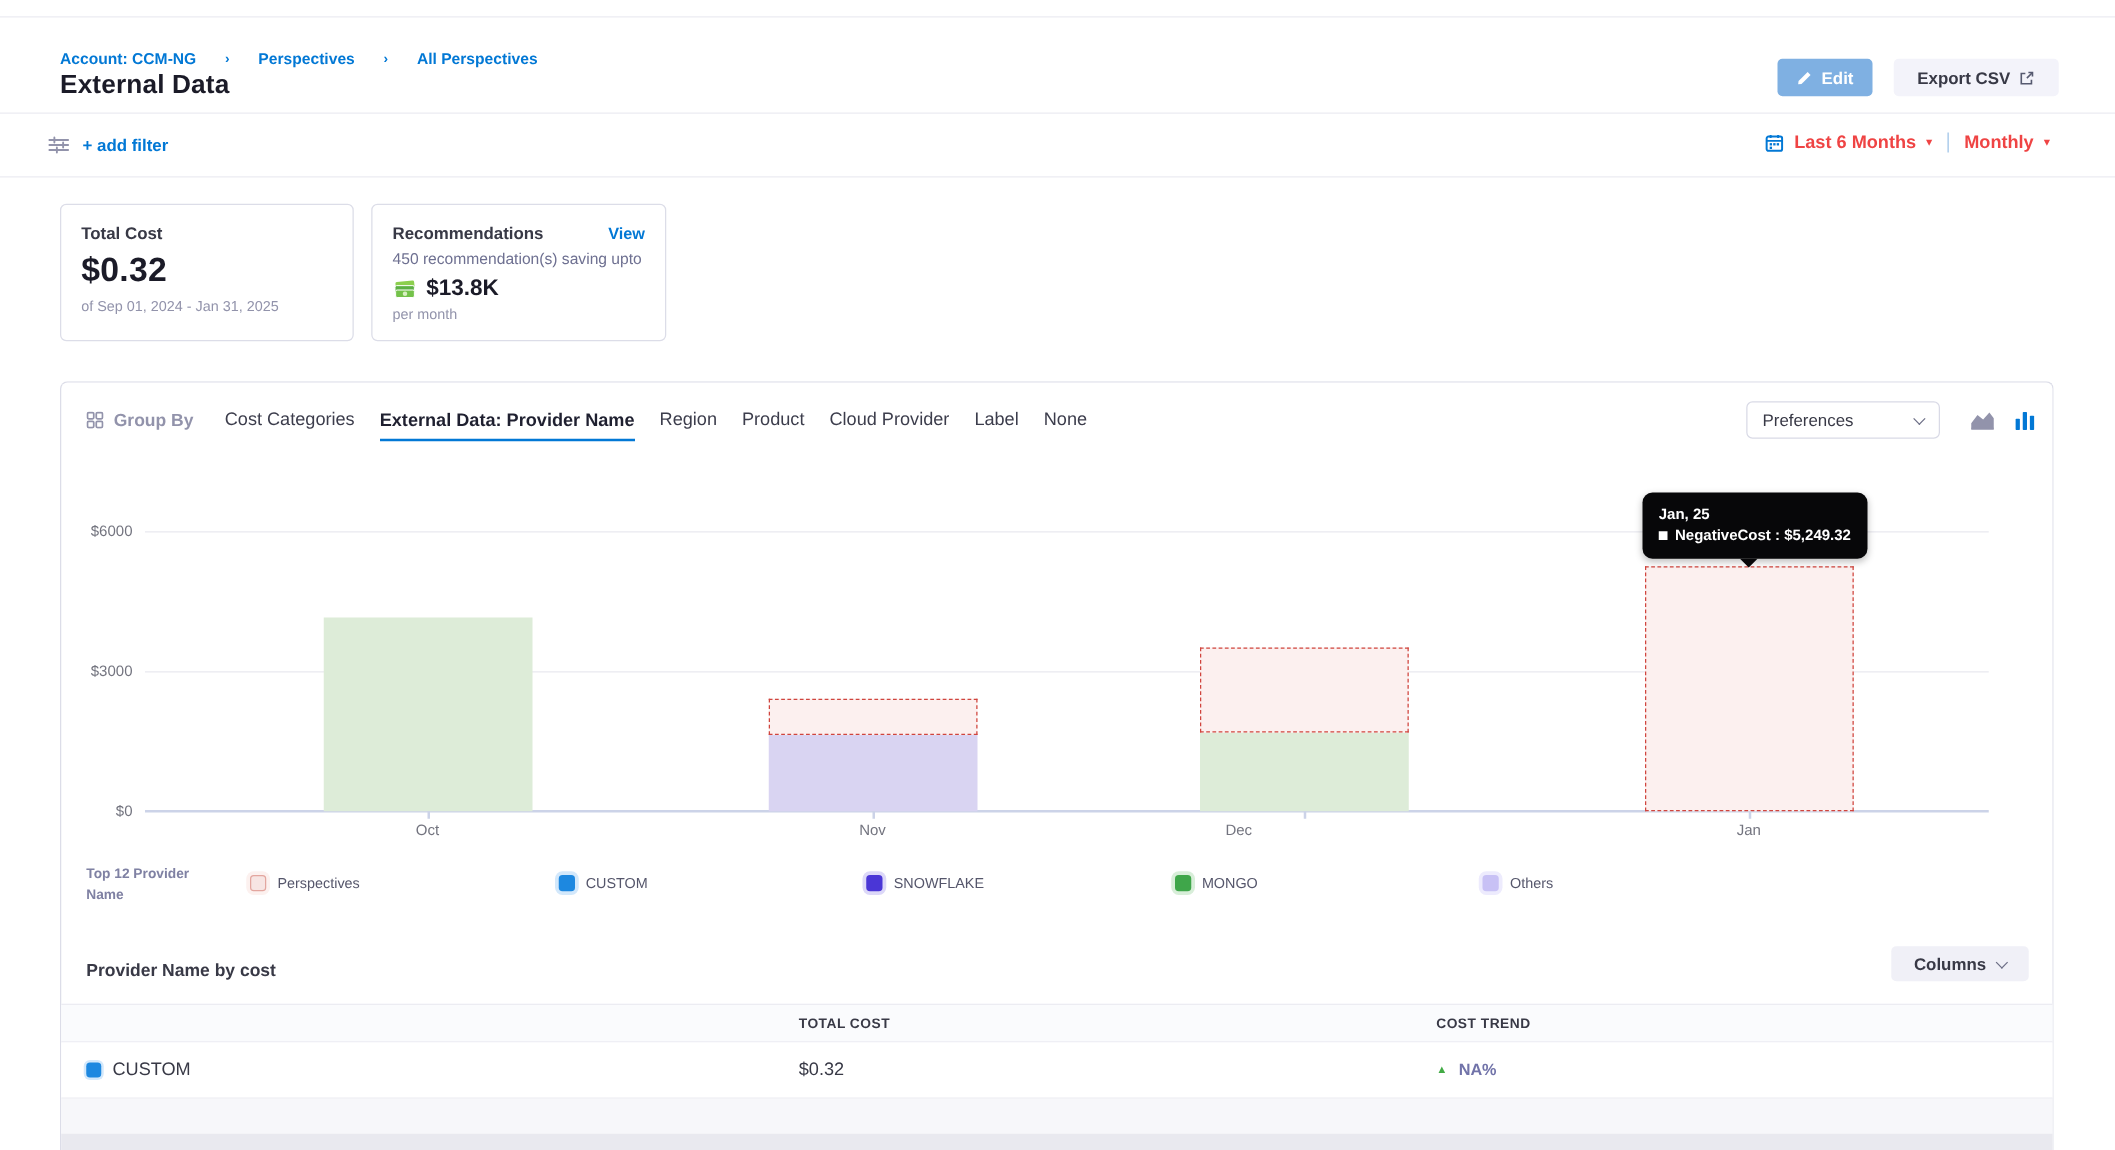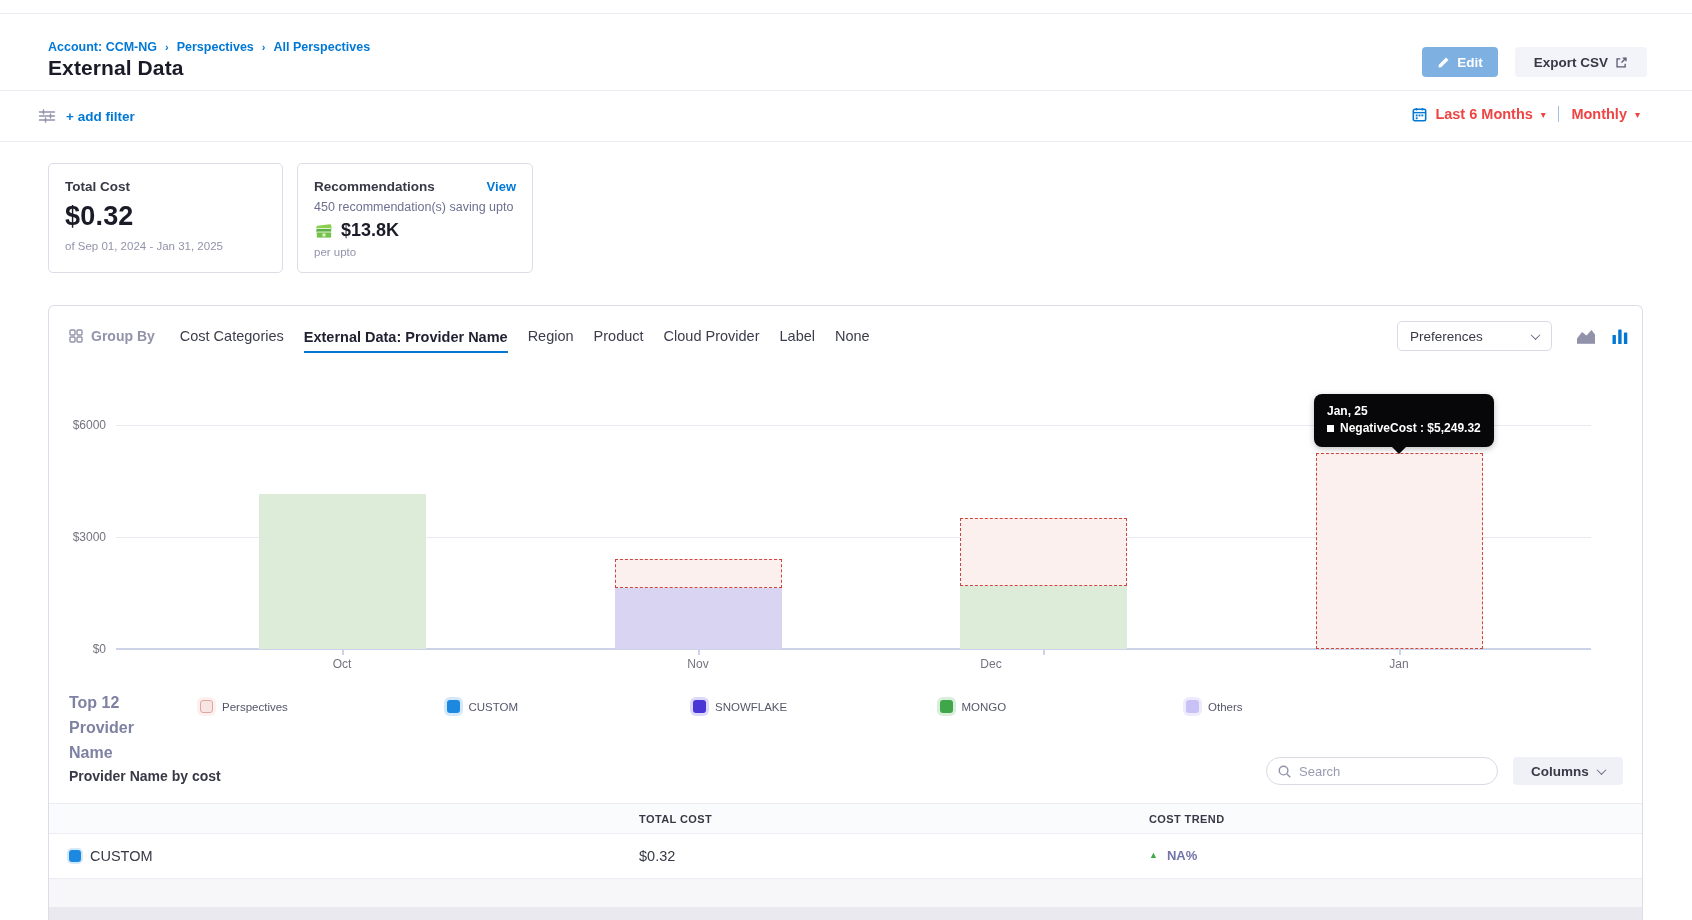--- a/index.html
+++ b/index.html
@@ -1,21 +1,21 @@
 <!DOCTYPE html>
 <html><head>
 <meta charset="utf-8">
 <style>
   * { margin:0; padding:0; box-sizing:border-box; }
   html,body { background:#fff; }
   body { font-family:"Liberation Sans","DejaVu Sans",sans-serif; color:#383946; }
   .page { position:relative; width:1692px; height:920px; background:#fff; overflow:hidden; }
   .hairline { position:absolute; left:0; right:0; height:1px; background:#ececf2; }
   
-  .breadcrumb { position:absolute; left:48px; top:40px; display:flex; align-items:center; gap:8px; font-size:12.5px; font-weight:600; color:#0278d5; }
+  .breadcrumb { position:absolute; left:48px; top:40px; display:flex; align-items:center; gap:23px; font-size:12.5px; font-weight:600; color:#0278d5; }
   .crumb { color:#0278d5; text-decoration:none; cursor:pointer; }
   .crumb-sep { color:#0278d5; font-size:11px; font-weight:700; }
   .page-title { position:absolute; left:48px; top:56px; font-size:21px; font-weight:700; color:#1b1b28; letter-spacing:.1px; }
   .btn { display:flex; align-items:center; justify-content:center; gap:7px; height:30px; border:none; border-radius:4px; font-family:inherit; font-size:13.5px; font-weight:700; cursor:pointer; }
   .btn-edit { position:absolute; right:194px; top:47px; width:76px; background:#7fb0e2; color:#fff; }
   .btn-export { position:absolute; right:45px; top:47px; width:132px; background:#f3f3fa; color:#383946; }
   
   .filter-icon { position:absolute; left:38px; top:108px; cursor:pointer; }
   .add-filter { position:absolute; left:66px; top:109px; font-size:13.5px; font-weight:600; color:#0278d5; cursor:pointer; }
   .time-controls { position:absolute; right:52px; top:106px; display:flex; align-items:center; gap:9px; color:#ef4444; font-size:14.5px; font-weight:600; }
@@ -54,21 +54,21 @@
   .xtick { position:absolute; top:265px; width:1.5px; height:6px; background:#ccd3e8; }
   .bar-wrap { position:absolute; bottom:0; width:167px; height:100%; }
   .bar-seg { position:absolute; left:0; width:100%; }
   .bar-seg.dashed { border:1.5px dashed #d0453e; }
   
   .tooltip { position:absolute; left:1265px; top:88px; z-index:6; background:#070709; color:#fff; border-radius:8px; padding:9px 13px 10px 13px; font-size:12px; font-weight:700; line-height:17px; white-space:nowrap; box-shadow:0 2px 6px rgba(0,0,0,.25); }
   .tooltip::after { content:""; position:absolute; left:78px; top:100%; border:7px solid transparent; border-top-color:#070709; }
   .tt-row { display:flex; align-items:center; gap:6px; }
   .tt-marker { width:7px; height:7px; background:#fff; display:inline-block; }
   
-  .legend-title { position:absolute; left:20px; top:385px; width:112px; font-size:16px; font-weight:600; color:#7f81a3; line-height:1.55; }
+  .legend-title { position:absolute; left:20px; top:385px; width:112px; font-size:11px; font-weight:600; color:#7f81a3; line-height:1.55; }
   .legend-item { position:absolute; top:394px; display:flex; align-items:center; gap:9px; font-size:11.5px; color:#55566b; cursor:pointer; }
   .swatch { width:13px; height:13px; border-radius:3px; }
   
   .tbl-title { position:absolute; left:20px; top:462px; font-size:14px; font-weight:700; color:#383946; }
   .search-box { position:absolute; left:1217px; top:451px; width:232px; height:28px; }
   .search-box input { width:100%; height:100%; border:1px solid #d9dae6; border-radius:14px; padding:0 10px 0 32px; font-family:inherit; font-size:13px; color:#383946; outline:none; }
   .search-box input::placeholder { color:#9a9bb1; }
   .search-box svg { position:absolute; left:11px; top:7px; }
   .columns-btn { position:absolute; left:1464px; top:451px; width:110px; height:28px; background:#f0f0f7; border:none; border-radius:4px; display:flex; align-items:center; justify-content:center; gap:9px; font-family:inherit; font-size:13.5px; font-weight:600; color:#383946; cursor:pointer; }
   .thead { position:absolute; left:0; right:0; top:497px; height:31px; background:#fafbfd; border-top:1px solid #ececf2; border-bottom:1px solid #ececf2; }
@@ -166,21 +166,21 @@
       <span style="display:flex">
         <svg width="20" height="16" viewBox="0 0 20 16">
           <rect x="2.5" y="2" width="15" height="6.5" rx="1.2" fill="#8ccf4e" transform="rotate(-6 10 5)"></rect>
           <rect x="2" y="5.5" width="15.5" height="6.5" rx="1.2" fill="#5cb044" stroke="#fff" stroke-width=".8"></rect>
           <rect x="2.5" y="9" width="15" height="6" rx="1.2" fill="#74c24a" stroke="#fff" stroke-width=".8"></rect>
           <circle cx="10" cy="12" r="1.8" fill="#d9f0c2"></circle>
         </svg>
       </span>
       <span>$13.8K</span>
     </div>
-    <div class="rec-per">per upto</div>
+    <div class="rec-per">per month</div>
   </section>
 
   <section class="panel">
 
     <div class="gb-row">
       <span style="display:flex">
         <svg width="14" height="14" viewBox="0 0 14 14" fill="none" stroke="#9293ab" stroke-width="1.4">
             <rect x="1" y="1" width="5" height="5" rx="1"></rect>
             <rect x="8" y="1" width="5" height="5" rx="1"></rect>
             <rect x="1" y="8" width="5" height="5" rx="1"></rect>
@@ -274,27 +274,20 @@
           <div>MONGO</div>
         </div>
         <div class="legend-item" style="left: 1137px;">
           <div class="swatch" style="background: rgb(200, 193, 245); box-shadow: rgb(237, 235, 253) 0px 0px 0px 3px;"></div>
           <div>Others</div>
         </div>
       </div>
 
     <div class="tbl-title">Provider Name by cost</div>
 
-    <div class="search-box">
-      <svg width="15" height="15" viewBox="0 0 16 16" fill="none" stroke="#9293ab" stroke-width="1.5">
-          <circle cx="7" cy="7" r="4.6"></circle>
-          <path d="M10.6 10.6L14.2 14.2"></path>
-        </svg>
-      <input type="text" placeholder="Search" style="">
-    </div>
 
     <button class="columns-btn">
       <span>Columns</span>
       <span class="chev"></span>
     </button>
 
     <div class="thead" id="thead">
         <div class="th" style="left: 20px; margin-top: 36px;">NAME</div>
         <div class="th" style="left: 590px;">TOTAL COST</div>
         <div class="th" style="left: 1100px;">COST TREND</div>

